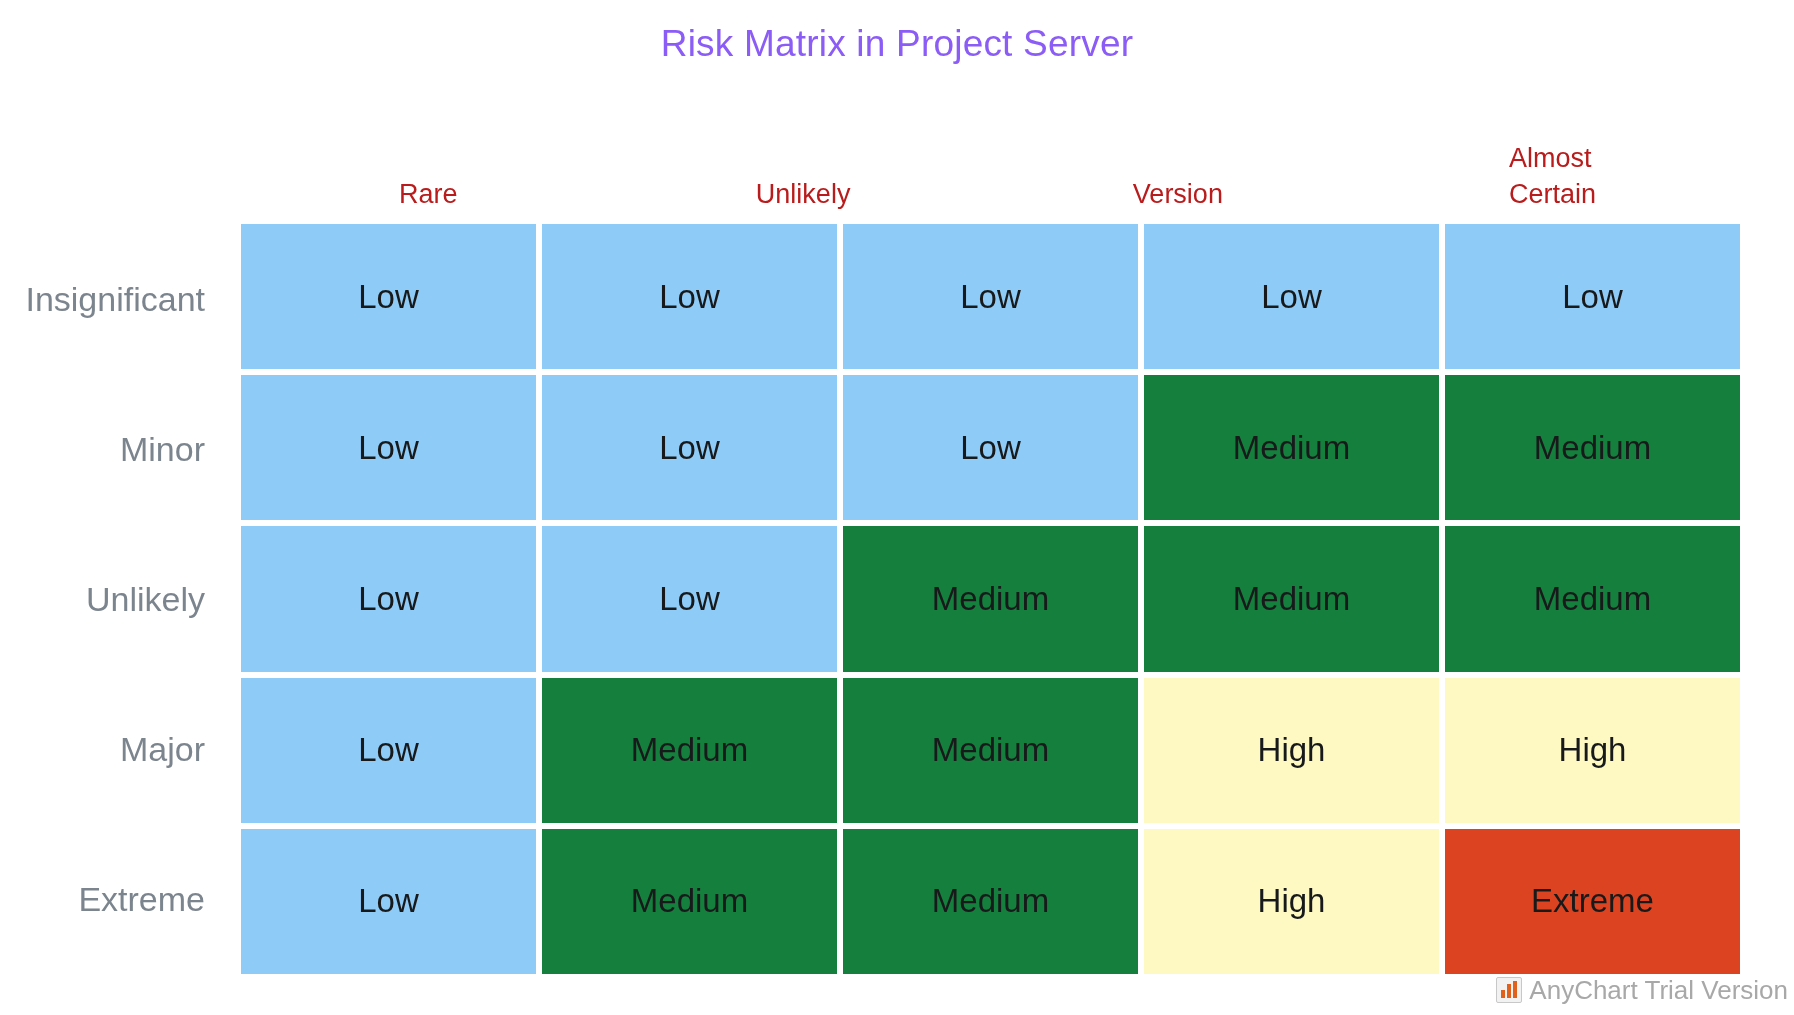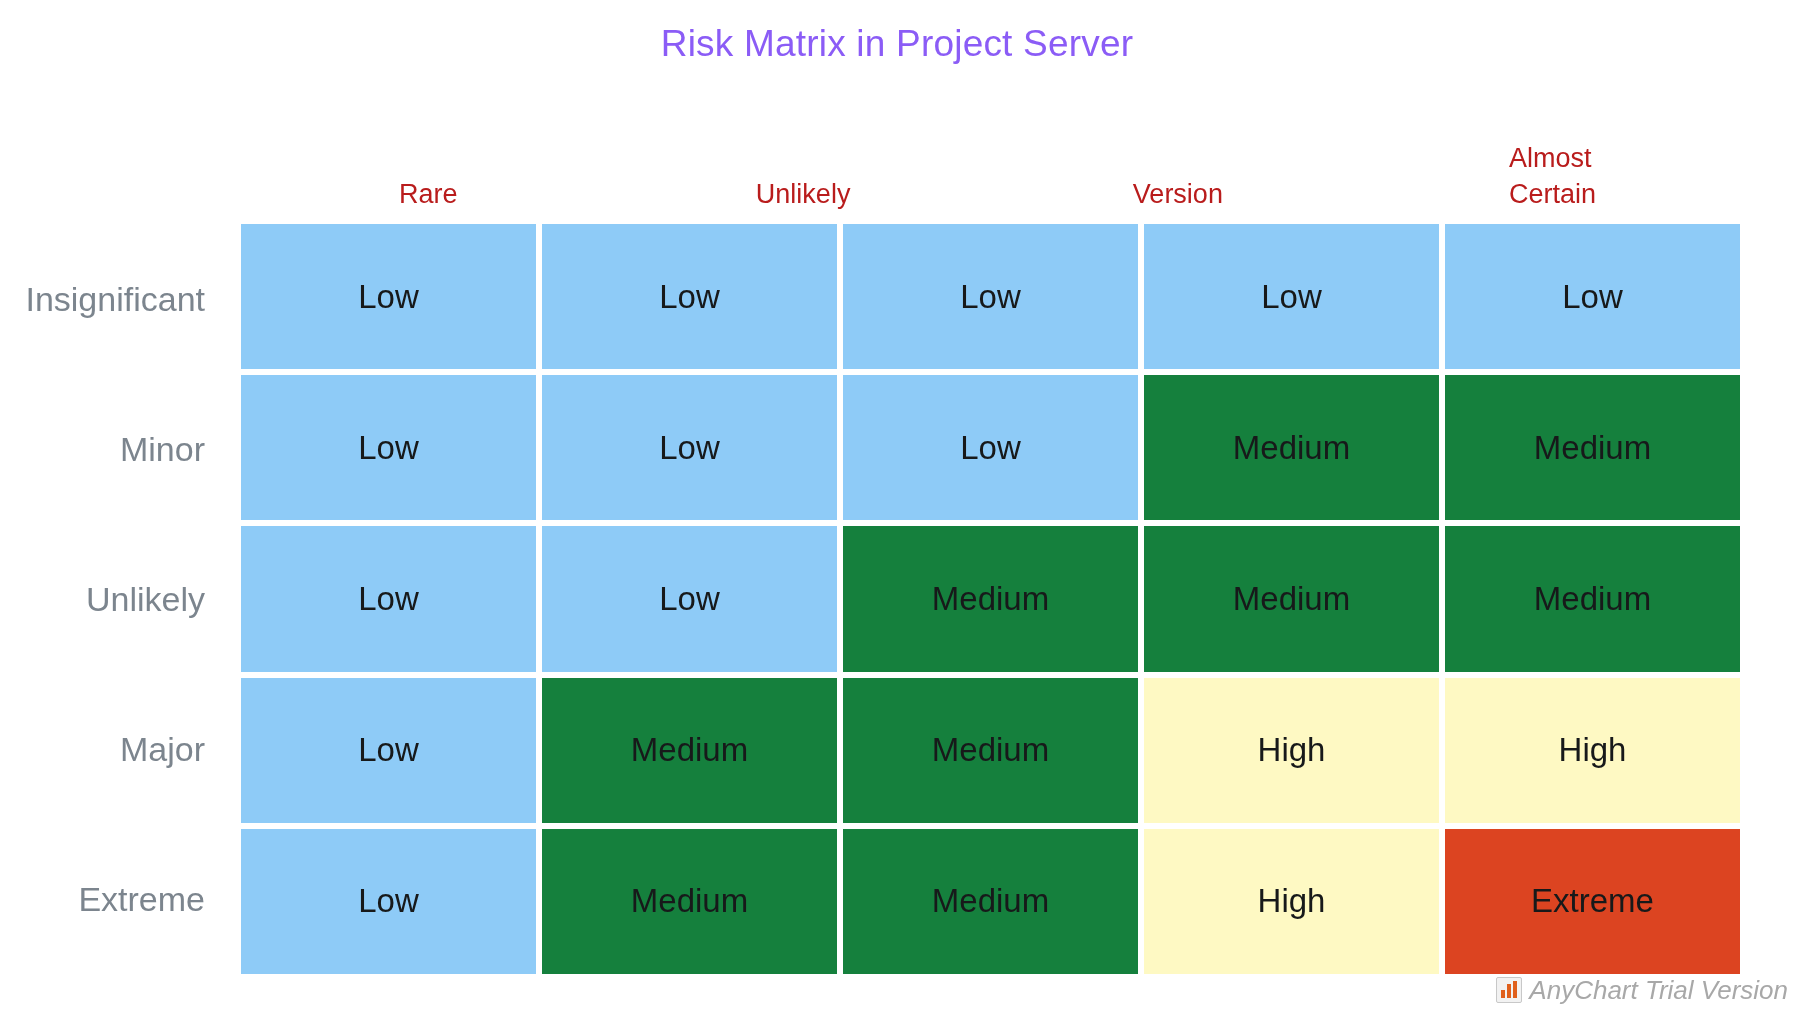--- a/index.html
+++ b/index.html
@@ -123,21 +123,20 @@
 
   
   .watermark {
     position: absolute;
     right: 6px;
     bottom: 8px;
     display: flex;
     align-items: center;
     gap: 7px;
     height: 34px;
-    font-style: italic;
   }
   .watermark-icon {
     width: 26px;
     height: 26px;
     border: 1px solid #c8c8c8;
     background: #f2f2f2;
     border-radius: 2px;
     display: flex;
     align-items: flex-end;
     justify-content: center;

